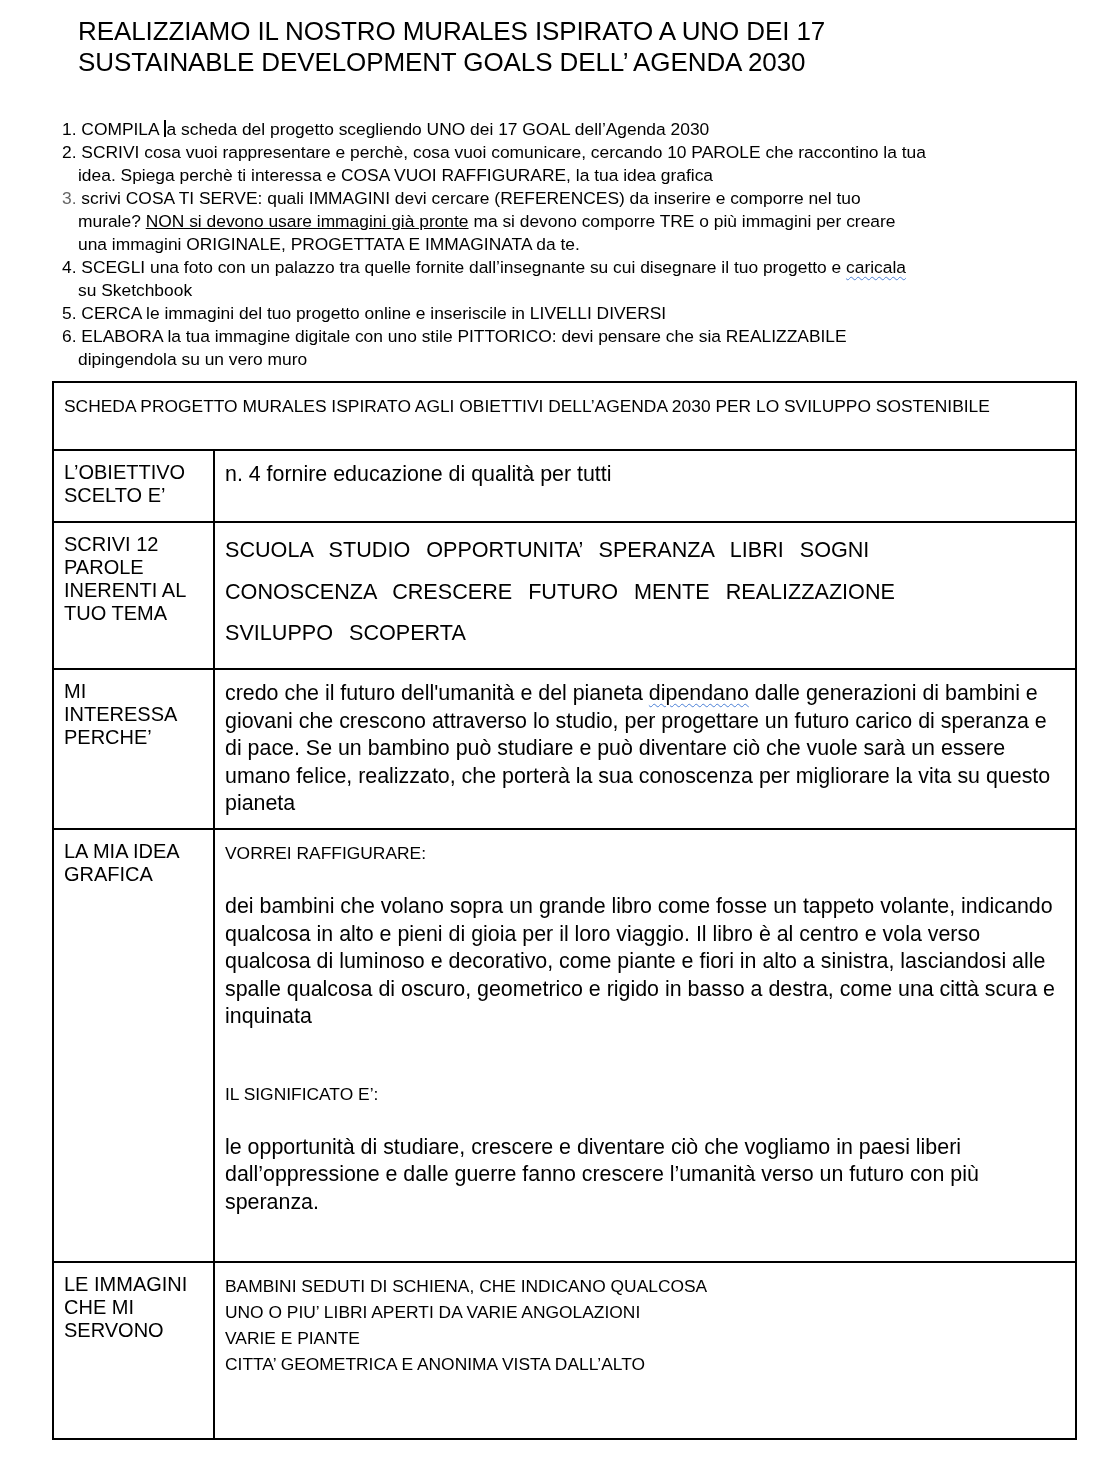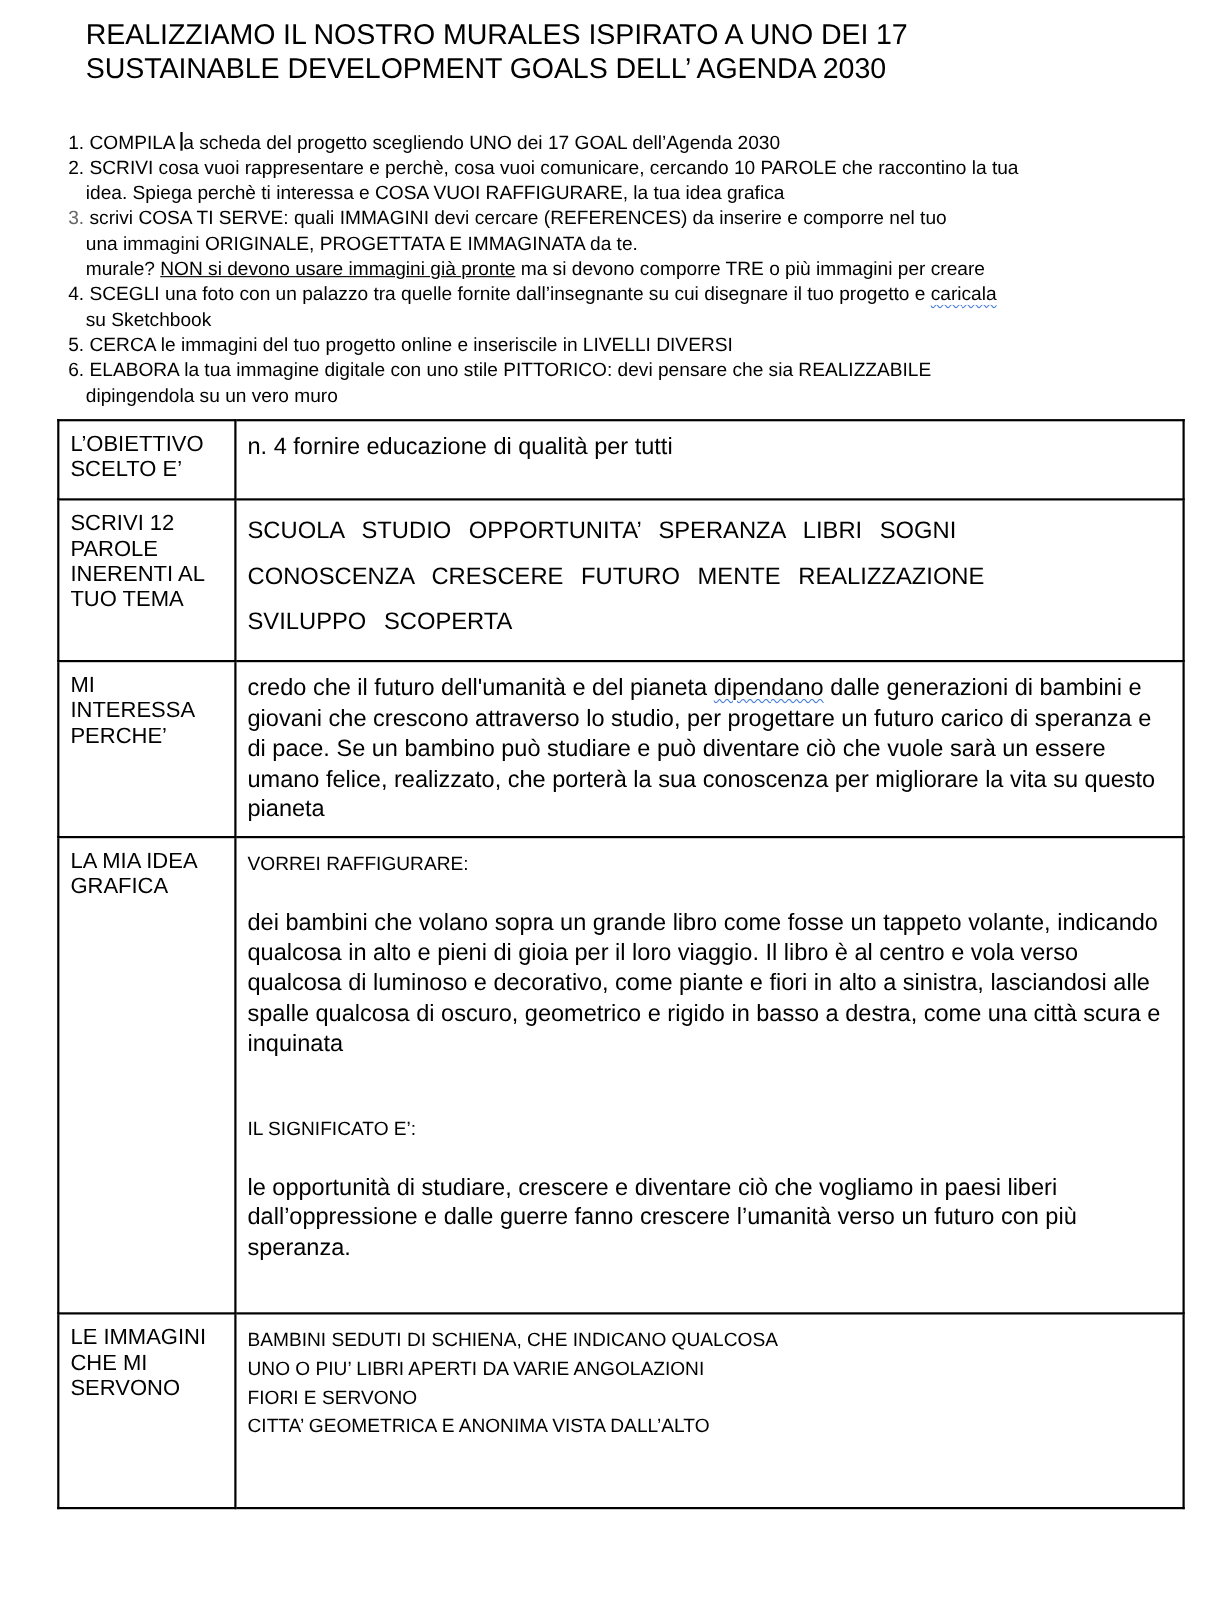--- a/index.html
+++ b/index.html
@@ -59,26 +59,26 @@
   </li>
   <li>
     <span>2.</span>
     <span>SCRIVI</span>
     <span>cosa vuoi rappresentare e perchè, cosa vuoi comunicare, cercando 10 PAROLE che raccontino la tua</span>
     <span class="hang">idea. Spiega perchè ti interessa e COSA VUOI RAFFIGURARE, la tua idea grafica</span>
   </li>
   <li>
     <span class="num-grey">3.</span>
     <span>scrivi COSA TI SERVE: quali IMMAGINI devi cercare (REFERENCES) da inserire e comporre nel tuo</span>
-    <span class="hang">una immagini ORIGINALE, PROGETTATA E IMMAGINATA da te.</span>
     <span class="hang">
       <span>murale?</span>
       <span class="u">NON si devono usare immagini già pronte</span>
       <span>ma si devono comporre TRE o più immagini per creare</span>
     </span>
+    <span class="hang">una immagini ORIGINALE, PROGETTATA E IMMAGINATA da te.</span>
   </li>
   <li>
     <span>4.</span>
     <span>SCEGLI una foto con un palazzo tra quelle fornite dall’insegnante su cui disegnare il tuo progetto e</span>
     <span class="squiggle">caricala</span>
     <span class="hang">su Sketchbook</span>
   </li>
   <li>
     <span>5.</span>
     <span>CERCA le immagini del tuo progetto online e inseriscile in LIVELLI DIVERSI</span>
@@ -89,20 +89,23 @@
     <span class="hang">dipingendola su un vero muro</span>
   </li>
 </ol>
 
 <table class="form">
   <colgroup>
       <col style="width:161px">
       <col>
     </colgroup>
   <tbody>
+      <tr>
+    <td colspan="2" class="hdr" style="height:44px">SCHEDA PROGETTO MURALES ISPIRATO AGLI OBIETTIVI DELL’AGENDA 2030 PER LO SVILUPPO SOSTENIBILE</td>
+  </tr>
   <tr>
     <td class="lbl" style="height:50px">L’OBIETTIVO SCELTO E’</td>
     <td class="big">n. 4 fornire educazione di qualità per tutti</td>
   </tr>
   <tr>
     <td class="lbl" style="height:125px">SCRIVI 12 PAROLE INERENTI AL TUO TEMA</td>
     <td>
       <div class="words">
         <div>SCUOLA STUDIO OPPORTUNITA’ SPERANZA LIBRI SOGNI</div>
         <div>CONOSCENZA CRESCERE FUTURO MENTE REALIZZAZIONE</div>
@@ -128,18 +131,18 @@
       <div class="small">IL SIGNIFICATO E’:</div>
       <div class="gap"></div>
       <div class="big">le opportunità di studiare, crescere e diventare ciò che vogliamo in paesi liberi dall’oppressione e dalle guerre fanno crescere l’umanità verso un futuro con più speranza.</div>
     </td>
   </tr>
   <tr>
     <td class="lbl" style="height:155px">LE IMMAGINI CHE MI SERVONO</td>
     <td class="small">
       <div>BAMBINI SEDUTI DI SCHIENA, CHE INDICANO QUALCOSA</div>
       <div>UNO O PIU’ LIBRI APERTI DA VARIE ANGOLAZIONI</div>
-      <div>FIORI E SERVONO</div>
+      <div>VARIE E PIANTE</div>
       <div>CITTA’ GEOMETRICA E ANONIMA VISTA DALL’ALTO</div>
     </td>
   </tr>
 </tbody>
   </table>
 
 </body></html>

